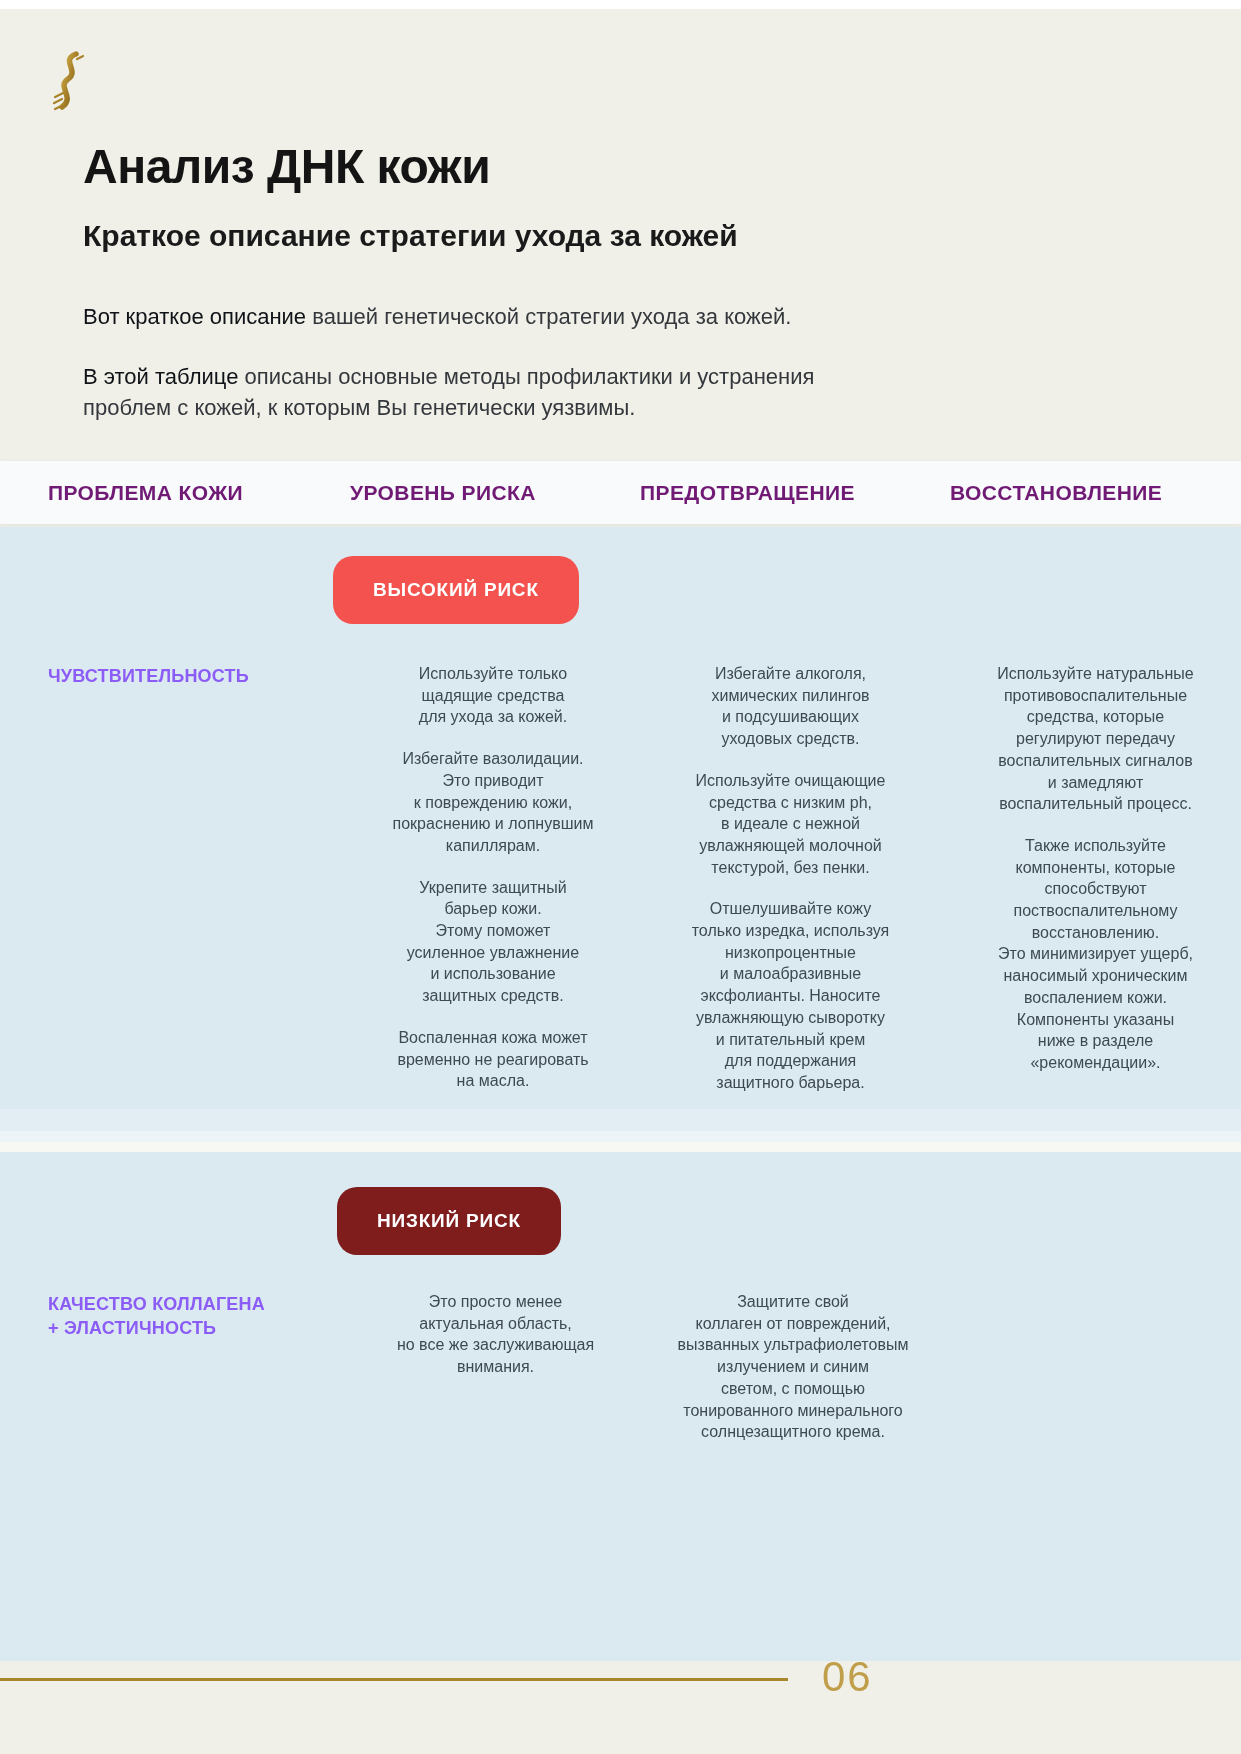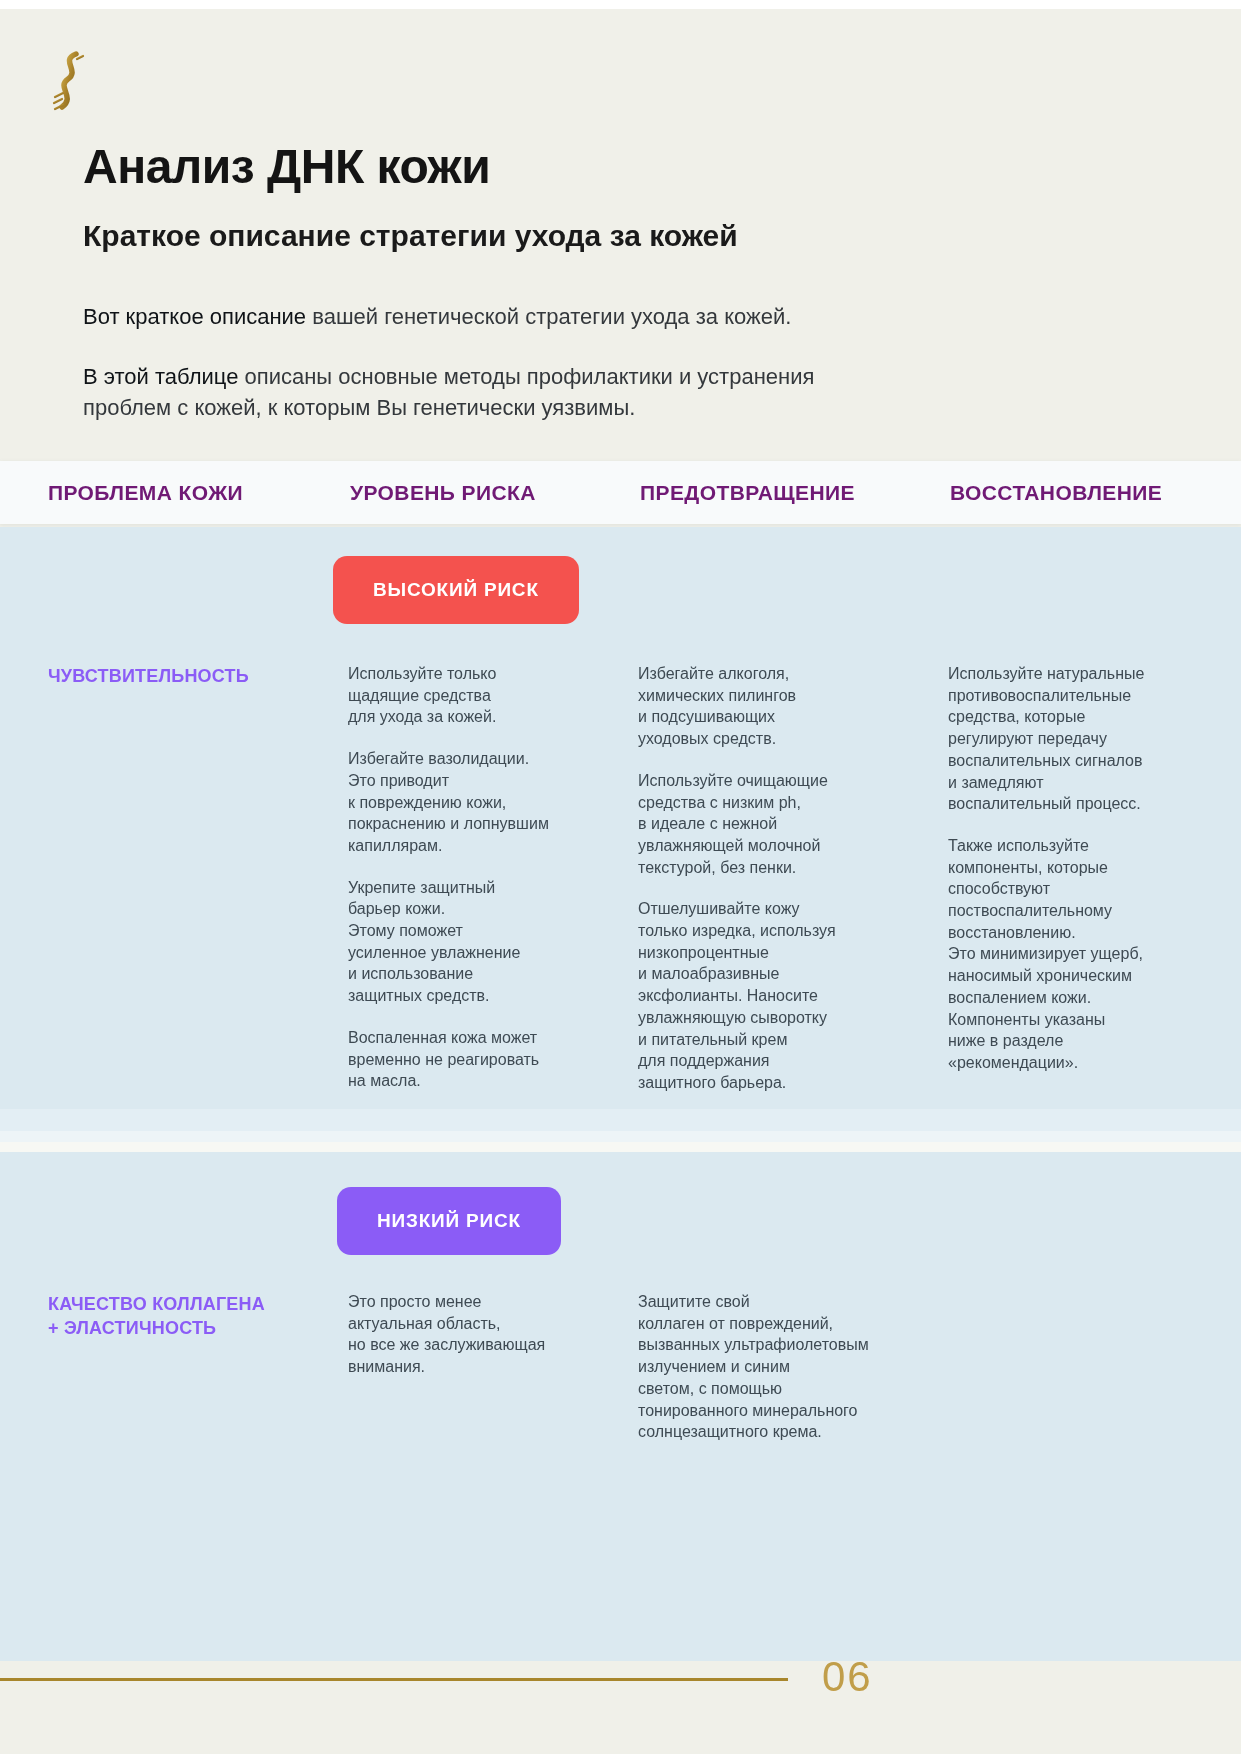--- a/index.html
+++ b/index.html
@@ -22,30 +22,30 @@
   .intro{position:absolute;left:83px;font-size:22px;line-height:31px;color:#34383c;white-space:pre-line;}
   .intro .b{font-weight:normal;color:#0f1317;}
   .intro1{top:270px;width:1050px;}
   .intro2{top:330px;width:1050px;}
 
   
   .th{position:absolute;top:452px;height:63px;line-height:63px;font-size:21px;font-weight:bold;color:#701a75;letter-spacing:0.4px;}
   .th1{left:48px;} .th2{left:350px;} .th3{left:640px;} .th4{left:950px;}
 
   
-  .badge{position:absolute;height:68px;display:inline-flex;align-items:center;padding:0 40px;border-radius:14px;
+  .badge{position:absolute;height:68px;display:inline-flex;align-items:center;padding:0 40px;border-radius:20px;
          color:#ffffff;font-size:19px;font-weight:bold;letter-spacing:0.8px;}
   .badge-high{left:333px;top:547px;background:#f4524e;}
-  .badge-low{left:337px;top:1178px;background:#8b5cf6;}
+  .badge-low{left:337px;top:1178px;background:#7f1d1d;}
 
   
   .rowlabel{position:absolute;font-size:18px;line-height:24px;font-weight:bold;color:#8b5cf6;letter-spacing:0.2px;white-space:pre-line;}
   .rl1{left:48px;top:655px;width:290px;}
   .rl2{left:48px;top:1283px;width:295px;}
-  .cell{position:absolute;font-size:16px;line-height:21.7px;color:#3e4a53;}
+  .cell{position:absolute;font-size:16px;line-height:21.7px;color:#3e4a53;text-align:center;}
   .cell p{margin:0 0 20px 0;white-space:pre-line;}
   .r1c2{left:348px;top:654px;width:290px;}
   .r1c3{left:638px;top:654px;width:305px;}
   .r1c4{left:948px;top:654px;width:295px;}
   .r2c2{left:348px;top:1282px;width:295px;}
   .r2c3{left:638px;top:1282px;width:310px;}
 
   
   .goldline{position:absolute;left:0;top:1669px;width:788px;height:3px;background:#a8862c;}
   .pagenum{position:absolute;left:822px;top:1644px;font-size:42px;line-height:48px;color:#c19e4a;letter-spacing:2px;font-weight:normal;}

